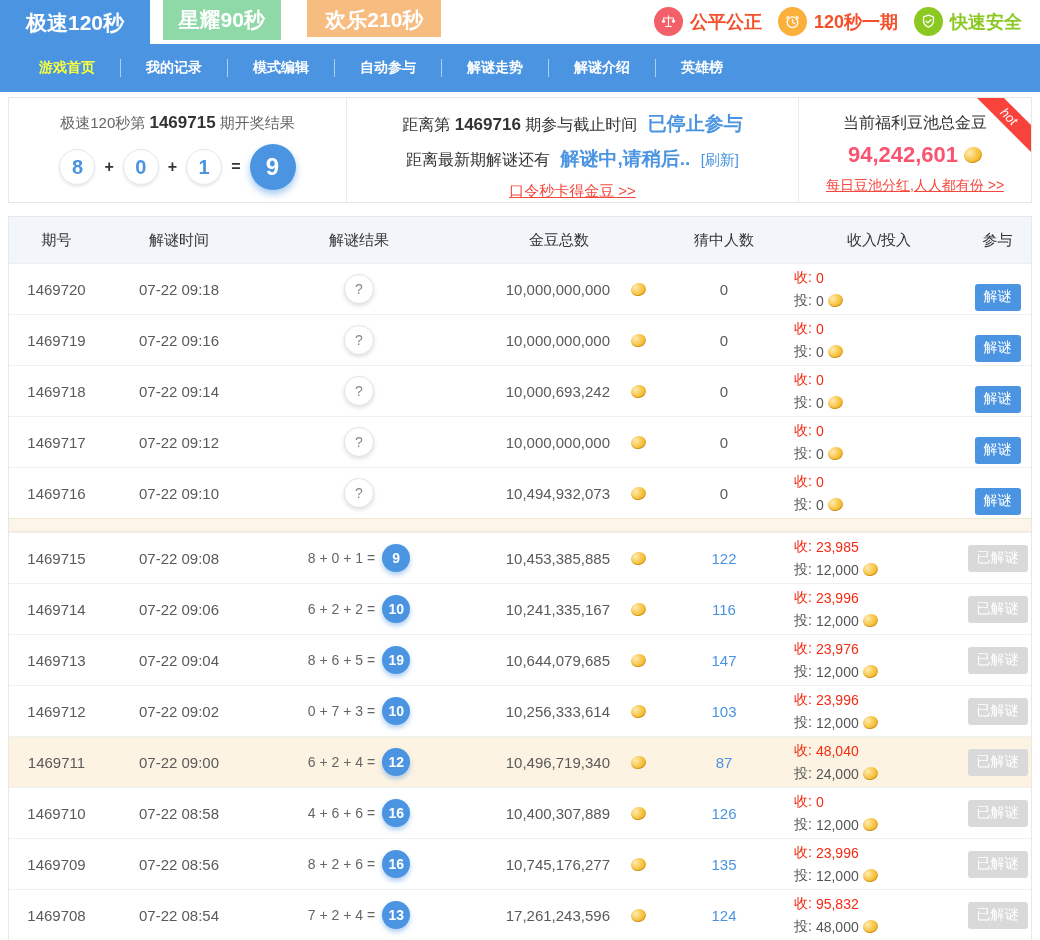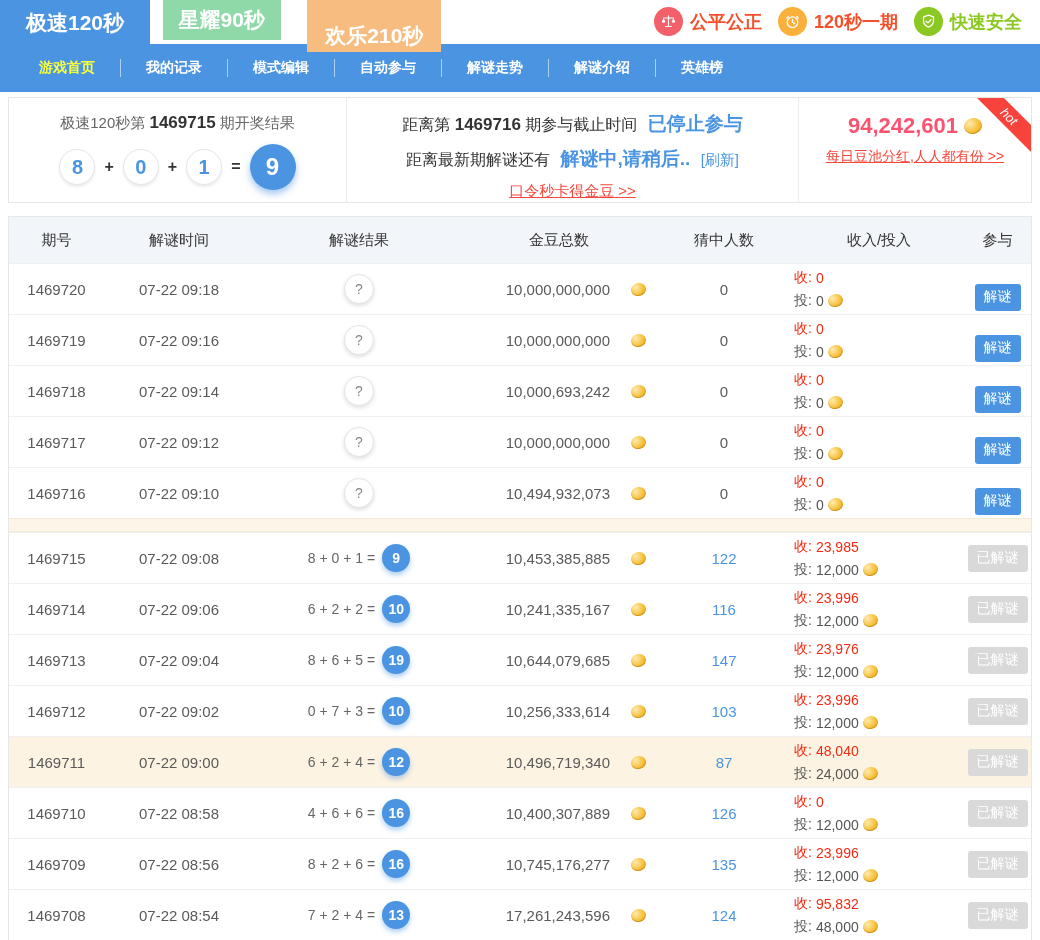--- a/index.html
+++ b/index.html
@@ -5,21 +5,21 @@
   * { margin:0; padding:0; box-sizing:border-box; }
   html,body { width:1040px; height:940px; background:#fff; overflow:hidden;
     font-family:"Liberation Sans","DejaVu Sans",sans-serif; }
 
   
   .tabs-bar { position:relative; height:44px; background:#fff; white-space:nowrap; }
   .tab { display:inline-block; vertical-align:top; color:#fff; font-weight:bold;
          font-size:21px; text-align:center; cursor:pointer; }
   .tab.active { height:44px; line-height:46px; background:#4a94e2; padding:0 26px; }
   .tab.green  { height:40px; line-height:40px; background:#8fd9a8; padding:0 16px; margin-left:8px; }
-  .tab.orange { height:52px; line-height:40px; background:#f6bc80; padding:16px 18px; margin-left:22px; }
+  .tab.orange { height:37px; line-height:40px; background:#f6bc80; padding:0 18px; margin-left:22px; }
 
   .badges { position:absolute; top:7px; right:18px; display:flex; align-items:center; gap:16px; }
   .badge { display:flex; align-items:center; gap:7px; }
   .badge-circle { width:29px; height:29px; border-radius:50%; display:flex;
                   align-items:center; justify-content:center; }
   .bc-red    { background:#f3606a; }
   .bc-orange { background:#fbb03b; }
   .bc-green  { background:#8bc922; }
   .badge-label { font-size:18px; font-weight:bold; }
   .bl-red   { color:#f4502c; }
@@ -53,21 +53,21 @@
 
   .cd-line1 { font-size:16px; color:#333; }
   .cd-line1 b { font-size:17px; }
   .cd-status { color:#4a94e2; font-weight:bold; font-size:19px; margin-left:6px; }
   .cd-line2 { font-size:16px; color:#333; margin-top:9px; }
   .cd-refresh { color:#4a94e2; font-size:15px; margin-left:6px; text-decoration:none; cursor:pointer; }
   .cd-promo { display:inline-block; margin-top:10px; color:#f5483d; font-size:15px;
               text-decoration:underline; cursor:pointer; }
 
   .pool-title { font-size:16px; color:#333; }
-  .pool-amount { display:flex; align-items:center; justify-content:center; gap:6px; }
+  .pool-amount { margin-top:8px; display:flex; align-items:center; justify-content:center; gap:6px; }
   .pool-amount .val { color:#fa5470; font-size:22px; font-weight:bold; }
   .pool-link { display:inline-block; margin-top:9px; color:#f5483d; font-size:14px;
                text-decoration:underline; cursor:pointer; }
   .ribbon { position:absolute; top:9px; right:-26px; transform:rotate(45deg); width:96px;
             background:#f8423c; color:#fff; font-size:13px; font-style:italic;
             text-align:center; padding:2px 0; }
 
   
   .coin { display:inline-block; width:15px; height:13px; border-radius:50%;
       background:radial-gradient(circle at 35% 30%, #ffeab0, #f7c23c 55%, #e09a16);
@@ -194,20 +194,21 @@
       <span>距离最新期解谜还有</span>
       <span class="cd-status">解谜中,请稍后..</span>
       <a class="cd-refresh">[刷新]</a>
     </div>
     <div>
       <a class="cd-promo">口令秒卡得金豆 &gt;&gt;</a>
     </div>
   </div>
 
   <div class="info-sec sec-pool">
+    <div class="pool-title">当前福利豆池总金豆</div>
     <div class="pool-amount">
       <span class="val">94,242,601</span>
       <span class="coin big"></span>
     </div>
     <a class="pool-link">每日豆池分红,人人都有份 &gt;&gt;</a>
     <div class="ribbon">hot</div>
   </div>
 </div>
 
 <div class="table-panel">

